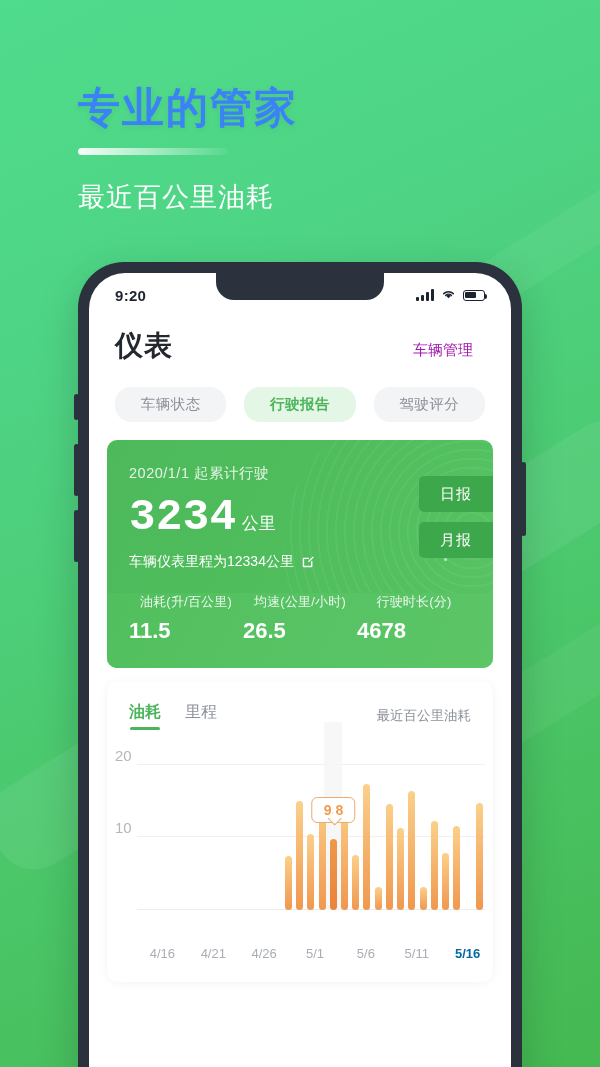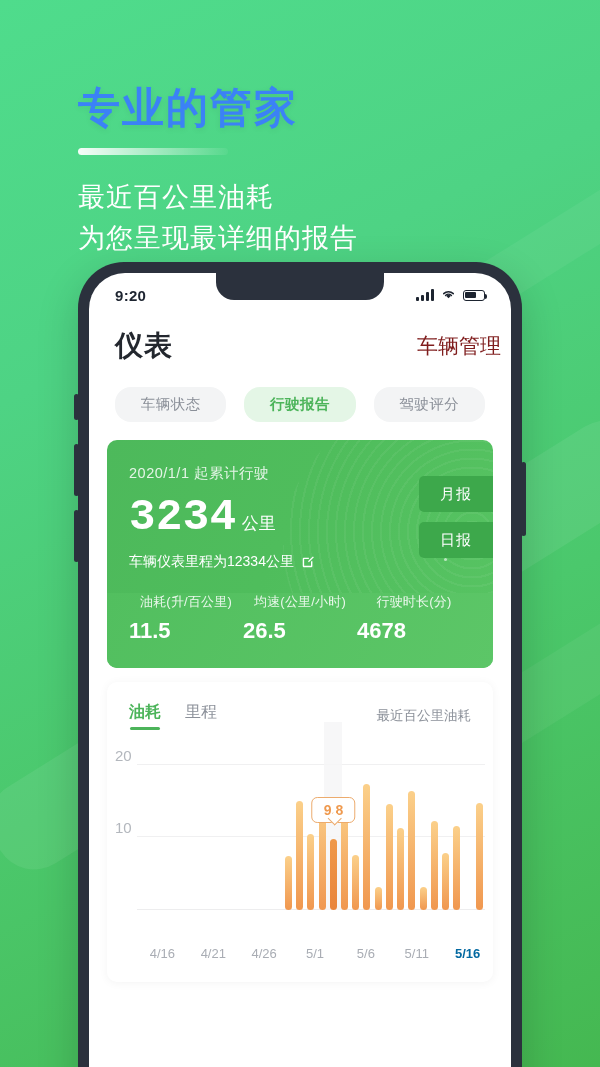--- a/index.html
+++ b/index.html
@@ -68,24 +68,24 @@
   .sig span:nth-child(3){height:9px;}
   .sig span:nth-child(4){height:12px;}
   .batt{width:22px;height:11px;border:1.6px solid #1d2430;border-radius:3px;position:relative;padding:1.3px;}
   .batt::after{content:"";position:absolute;right:-3.4px;top:3px;width:2px;height:5px;
     background:#1d2430;border-radius:0 2px 2px 0;}
   .batt i{display:block;height:100%;width:62%;background:#1d2430;border-radius:1px;}
 
   
   .app-head{
     display:flex;align-items:flex-end;justify-content:space-between;
-    padding:10px 10px 0 26px;
+    padding:10px 38px 0 26px;
   }
   .app-title{font-size:28px;font-weight:bold;color:#23272e;letter-spacing:1px;}
-  .app-link{font-size:21px;color:#7f1d1d;padding-bottom:5px;}
+  .app-link{font-size:15px;color:#a21caf;padding-bottom:5px;}
 
   
   .segs{display:flex;gap:18px;padding:22px 26px 0 26px;}
   .seg{
     flex:1;text-align:center;font-size:14.5px;color:#8a8f98;
     background:#f3f4f5;border-radius:16px;padding:8px 0;letter-spacing:.5px;
   }
   .seg.active{background:#e4f6e6;color:#4cb45a;font-weight:bold;}
 
   
@@ -169,21 +169,20 @@
   <i class="s1"></i>
     <i class="s2"></i>
     <i class="s3"></i>
 </div>
 
 <div class="headline">
   <div class="h-title">专业的管家</div>
   <div class="h-rule"></div>
   <div class="h-sub">
     <div>最近百公里油耗</div>
-    <div>为您呈现最详细的报告</div>
   </div>
 </div>
 
 <div class="phone">
   <div class="phone-btn pb1"></div>
   <div class="phone-btn pb2"></div>
   <div class="phone-btn pb3"></div>
   <div class="pb-r"></div>
 
   <div class="screen">
@@ -222,22 +221,22 @@
       <div class="seg">驾驶评分</div>
     </div>
 
     <div class="gcard">
       <div class="ripple"></div>
       <div class="dot d1"></div>
       <div class="dot d2"></div>
       <div class="dot d3"></div>
 
       <div class="rbtns">
+        <div class="rbtn">日报</div>
         <div class="rbtn">月报</div>
-        <div class="rbtn">日报</div>
       </div>
 
       <div class="gcard-body">
         <div class="g-label">2020/1/1 起累计行驶</div>
         <div class="g-big">
           <span class="g-num">3234</span>
           <span class="g-unit">公里</span>
         </div>
         <div class="g-odo">
           <span>车辆仪表里程为12334公里</span>

